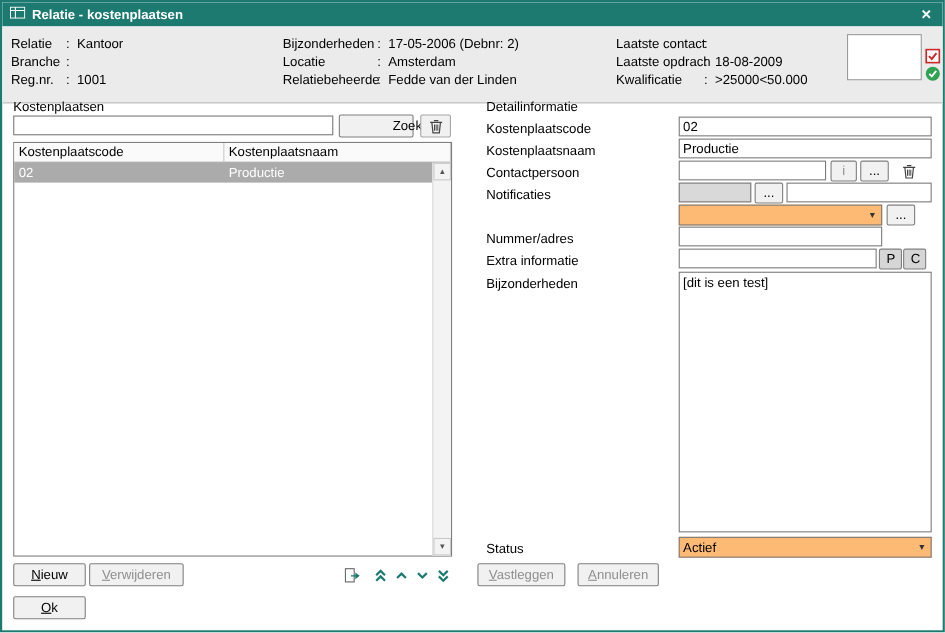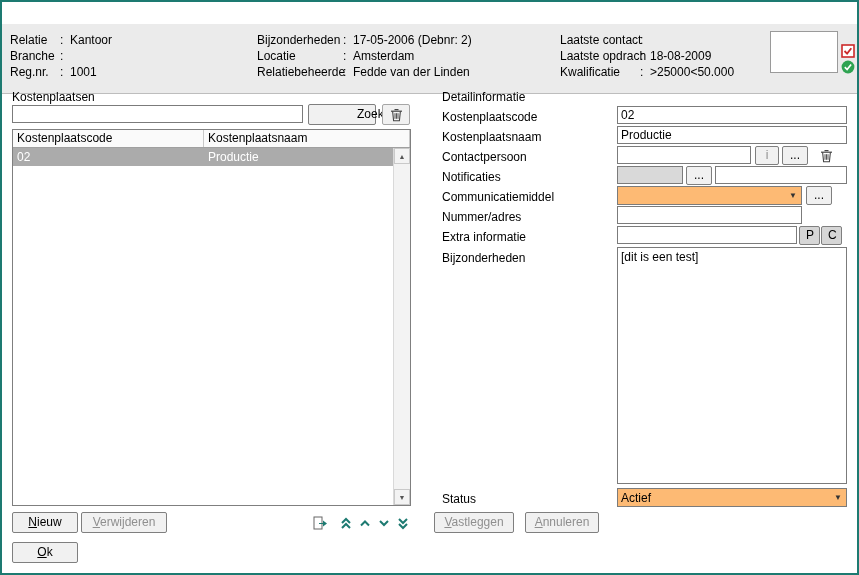--- a/index.html
+++ b/index.html
@@ -151,20 +151,31 @@
   }
   .lbl-status { top:488px; }
   .vastleggen-btn { left:432px; top:510px; width:80px; }
   .annuleren-btn { left:523px; top:510px; width:74px; }
 </style>
 </head>
 <body>
 
 <div class="window">
 
+  <div class="titlebar">
+    <span>
+      <svg width="14" height="11" viewBox="0 0 14 11">
+        <rect x="0.5" y="0.5" width="13" height="10" fill="none" stroke="#fff"></rect>
+        <line x1="0.5" y1="3.5" x2="13.5" y2="3.5" stroke="#fff"></line>
+        <line x1="5" y1="0.5" x2="5" y2="10.5" stroke="#fff"></line>
+      </svg>
+    </span>
+    <span>Relatie - kostenplaatsen</span>
+    <span class="close">✕</span>
+  </div>
 
   <div class="header">
     <div class="hcol hcol1">
       <div class="hrow">
           <span class="hlabel">Relatie</span>
           <span class="hcolon">:</span>
           <span>Kantoor</span>
         </div>
       <div class="hrow">
           <span class="hlabel">Branche</span>
@@ -321,21 +332,20 @@
     </svg>
   </div>
 
   <div class="dlabel" style="top:166px">Notificaties</div>
   <input class="txt i-not1" disabled="" value="" style="">
   <button class="btn b-not">
       <span class="lbl">...</span>
     </button>
   <input class="txt i-not2" value="" style="">
 
-  <div class="dlabel" style="top:186px">Communicatiemiddel</div>
   <div class="sel-wrap sel-comm-wrap">
     <select>
       <option></option>
     </select>
     <span class="sel-arrow">▼</span>
   </div>
   <button class="btn b-comm">
       <span class="lbl">...</span>
     </button>
 

